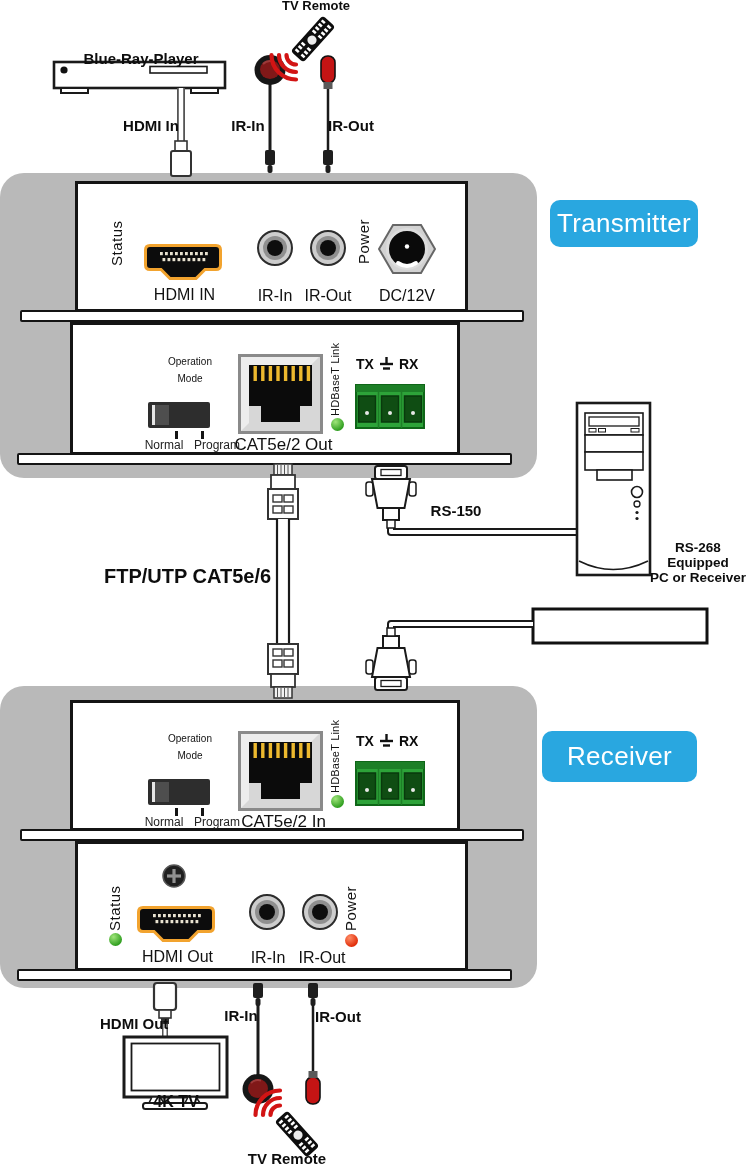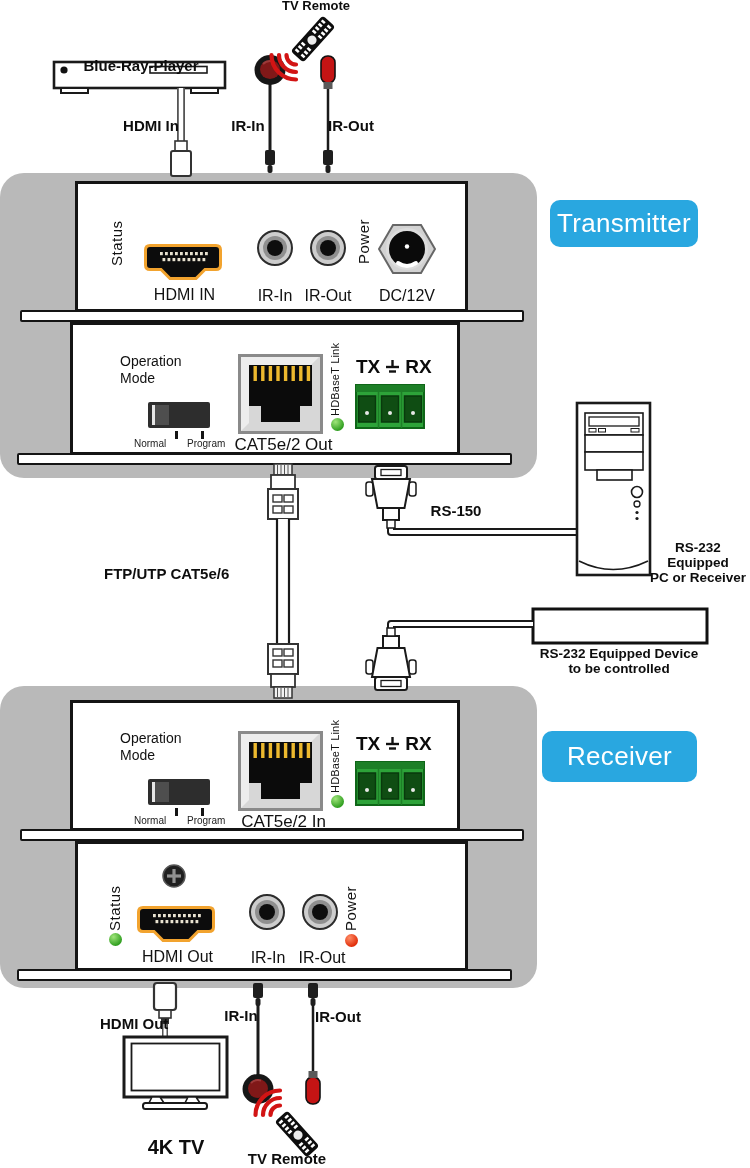--- a/index.html
+++ b/index.html
@@ -8,33 +8,33 @@
           font-family:"Liberation Sans",sans-serif;color:#111}
   .abs{position:absolute}
   .body-gray{position:absolute;background:#b9b9b9;border-radius:24px}
   .bar{position:absolute;background:#fff;border:2.5px solid #141414;border-radius:2px}
   .panel{position:absolute;background:#fff;border:3px solid #141414}
   .vtext{position:absolute;writing-mode:vertical-rl;transform:rotate(180deg);font-size:15px;
          color:#111;letter-spacing:.5px;white-space:nowrap;text-align:center}
   .vtext.small{font-size:11px;letter-spacing:.2px}
   .plabel{position:absolute;font-size:16px;color:#111;text-align:center;white-space:nowrap}
   .plabel.big{font-size:17px}
-  .slabel{position:absolute;font-size:10px;color:#222;white-space:nowrap}
+  .slabel{position:absolute;font-size:12px;color:#222;text-align:center;white-space:nowrap}
   .blabel{position:absolute;font-weight:700;font-size:15px;color:#0d0d0d;text-align:center;white-space:nowrap}
   .jack{position:absolute;width:36px;height:36px;border-radius:50%;background:#cdcdcd;border:2.5px solid #2c2c2c}
   .jack::before{content:"";position:absolute;inset:4px;border-radius:50%;background:#8f8f8f}
   .jack::after{content:"";position:absolute;inset:8px;border-radius:50%;background:#0d0d0d}
   .led{position:absolute;width:13px;height:13px;border-radius:50%}
   .led.green{background:radial-gradient(circle at 35% 30%,#9fe57a,#2f9e1f 72%)}
   .led.red{background:radial-gradient(circle at 35% 30%,#ff8c66,#e02c08 72%)}
   .opswitch{position:absolute;width:62px;height:26px;background:#2d2d2d;border-radius:2px}
   .opswitch .knob{position:absolute;left:4px;top:3px;width:17px;height:20px;background:#4e4e4e;border-left:3px solid #e6e6e6}
   .tick{position:absolute;width:2.5px;height:8px;background:#141414}
-  .opmode{position:absolute;font-size:14px;color:#111;line-height:17px;white-space:nowrap}
-  .txrx{position:absolute;display:flex;align-items:center;gap:5px;font-weight:700;font-size:19px;color:#0b0b0b}
+  .opmode{position:absolute;font-size:10px;color:#111;text-align:center;line-height:17px;white-space:nowrap}
+  .txrx{position:absolute;display:flex;align-items:center;gap:5px;font-weight:700;font-size:14px;color:#0b0b0b}
   .badge{position:absolute;background:#29a7e0;border-radius:10px;color:#fff;display:flex;
          align-items:center;justify-content:center;font-size:26px;letter-spacing:.3px}
   .isvg{position:absolute}
 </style>
 </head>
 <body>
 
 <div class="canvas">
 
   <div class="body-gray" style="left:0;top:173px;width:537px;height:305px"></div>
@@ -398,35 +398,31 @@
     <div class="plabel" style="left:160px;top:105px;width:60px">IR-In</div>
     <div class="plabel" style="left:214px;top:105px;width:60px">IR-Out</div>
     <div class="vtext" style="left:264px;top:38px;height:52px">Power</div>
     <div class="led red" style="left:267px;top:90px"></div>
   </div>
 
   <div class="badge" style="left:550px;top:200px;width:148px;height:47px">Transmitter</div>
   <div class="badge" style="left:542px;top:731px;width:155px;height:51px">Receiver</div>
 
   <div class="blabel" style="left:274px;top:-2px;width:84px;font-size:13px">TV Remote</div>
-  <div class="blabel" style="left:66px;top:57px;width:150px">Blue-Ray-Player</div>
+  <div class="blabel" style="left:66px;top:50px;width:150px">Blue-Ray-Player</div>
   <div class="blabel" style="left:119px;top:117px;width:64px">HDMI In</div>
   <div class="blabel" style="left:216px;top:117px;width:64px">IR-In</div>
   <div class="blabel" style="left:319px;top:117px;width:64px">IR-Out</div>
 
-  <div class="blabel" style="left:104px;top:565px;font-size:15px">FTP/UTP CAT5e/6</div>
+  <div class="blabel" style="left:104px;top:565px;font-size:20px">FTP/UTP CAT5e/6</div>
   <div class="blabel" style="left:428px;top:502px;width:56px">RS-150</div>
   <div class="blabel" style="left:646px;top:540px;width:104px;font-size:13.5px;line-height:15px;white-space:normal">
-    <div>RS-232 Equipped</div>
+    <div>RS-268 Equipped</div>
     <div>PC or Receiver</div>
   </div>
-  <div class="blabel" style="left:528px;top:646px;width:182px;font-size:13.5px;line-height:15px;white-space:normal">
-    <div>RS-232 Equipped Device</div>
-    <div>to be controlled</div>
-  </div>
 
   <div class="blabel" style="left:100px;top:1015px;width:64px">HDMI Out</div>
-  <div class="blabel" style="left:140px;top:1136px;width:72px;font-size:20px">4K TV</div>
+  <div class="blabel" style="left:140px;top:1093px;width:72px;font-size:16px">4K TV</div>
   <div class="blabel" style="left:211px;top:1007px;width:60px">IR-In</div>
   <div class="blabel" style="left:306px;top:1008px;width:64px">IR-Out</div>
   <div class="blabel" style="left:245px;top:1150px;width:84px">TV Remote</div>
 
 </div>
 
 </body></html>

